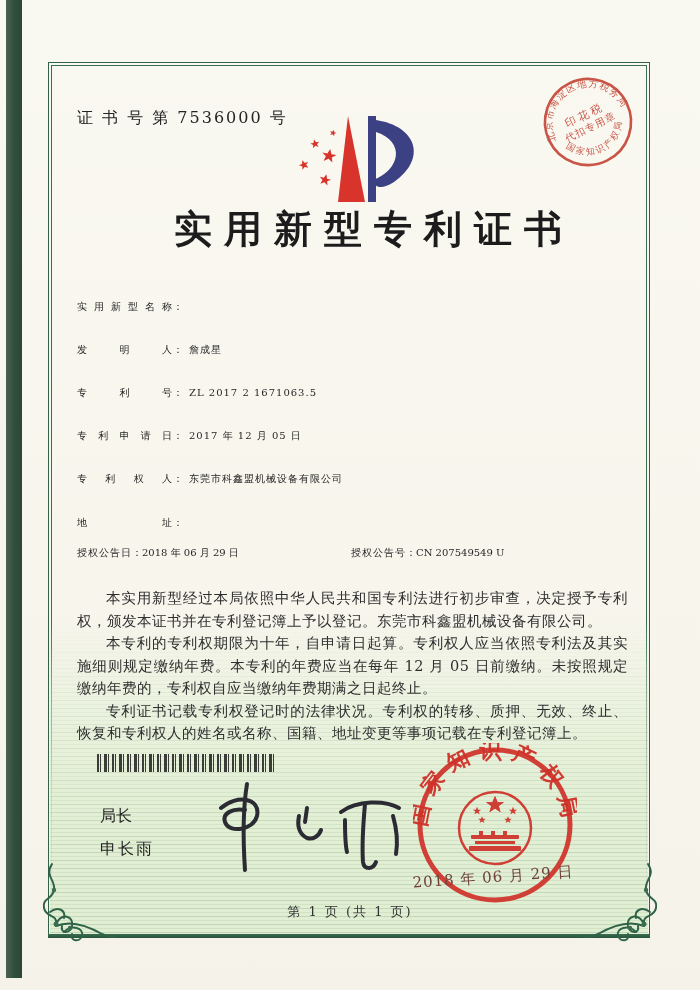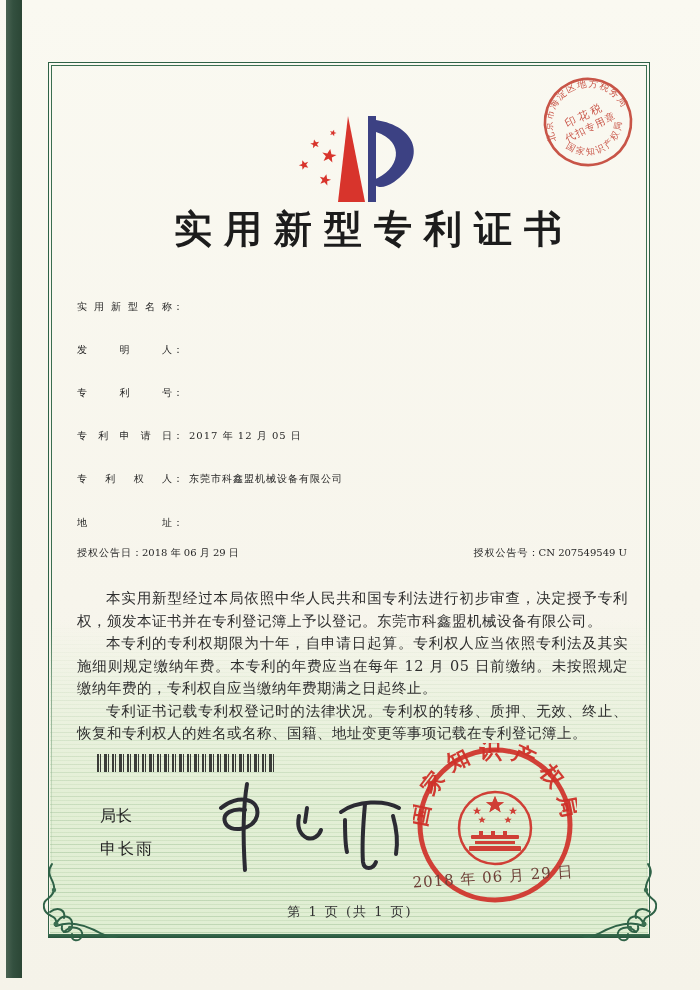--- a/index.html
+++ b/index.html
@@ -62,21 +62,21 @@
   .frow { display:flex; line-height:20px; margin-bottom:23px; }
   .frow.addr { margin-bottom:10px; line-height:21px; }
   .flabel {
     display:inline-block; width:96px; flex:0 0 96px;
     text-align:justify; text-align-last:justify; letter-spacing:1px;
   }
   .fcolon { flex:0 0 16px; }
   .fvalue { flex:1; letter-spacing:1px; }
   .grant-row { display:flex; line-height:20px; }
   .grant-left { flex:0 0 274px; display:flex; }
-  .grant-right { flex:1; display:flex;justify-content:flex-end; }
+  .grant-right { flex:1; display:flex; }
   .glabel { letter-spacing:1px; }
 
   .body-text {
     position:absolute; left:77px; top:587px; width:551px;
     font-size:14.5px; line-height:22.5px; color:#2e2e2e; letter-spacing:.5px;
   }
   .body-text p { text-indent:2em; text-align:justify; }
 
   .barcode {
     position:absolute; left:97px; top:754px; width:177px; height:18px;
@@ -147,20 +147,21 @@
       <path d="M24,70 C32,62 44,66 42,74 C40,80 30,80 32,72"></path>
       <path d="M10,50 C18,44 26,48 24,56"></path>
     </g>
     <g fill="#3a6e50">
       <circle cx="14" cy="28" r="2.2"></circle>
         <circle cx="30" cy="66" r="2.2"></circle>
         <circle cx="16" cy="62" r="2.5"></circle>
     </g>
   </svg>
 
+  <div class="cert-number">证 书 号 第 7536000 号</div>
 
   <svg class="logo" viewBox="0 0 160 96">
     <defs>
       <path id="st" d="M0,-10 L2.9,-3.1 10,-3.1 4.2,1.2 6.2,8.1 0,4 -6.2,8.1 -4.2,1.2 -10,-3.1 -2.9,-3.1 Z"></path>
     </defs>
 
     <polygon points="76,4 93,90 66,90" fill="#d8342c"></polygon>
 
     <polygon points="96,4 104,4 104,90 96,90" fill="#3c4183"></polygon>
     <path d="M104,8 C144,14 156,46 122,70 C110,78 102,76 101,68 C128,58 134,30 104,20 Z" fill="#3c4183"></path>
@@ -177,24 +178,26 @@
   <div class="title">实用新型专利证书</div>
 
   <div class="fields">
     <div class="frow">
       <span class="flabel">实用新型名称</span>
         <span class="fcolon">：</span>
     </div>
     <div class="frow">
       <span class="flabel">发明人</span>
         <span class="fcolon">：</span>
+        <span class="fvalue">詹成星</span>
     </div>
     <div class="frow">
       <span class="flabel">专利号</span>
         <span class="fcolon">：</span>
+        <span class="fvalue">ZL 2017 2 1671063.5</span>
     </div>
     <div class="frow">
       <span class="flabel">专利申请日</span>
         <span class="fcolon">：</span>
         <span class="fvalue">2017 年 12 月 05 日</span>
     </div>
     <div class="frow">
       <span class="flabel">专利权人</span>
         <span class="fcolon">：</span>
         <span class="fvalue">东莞市科鑫盟机械设备有限公司</span>

